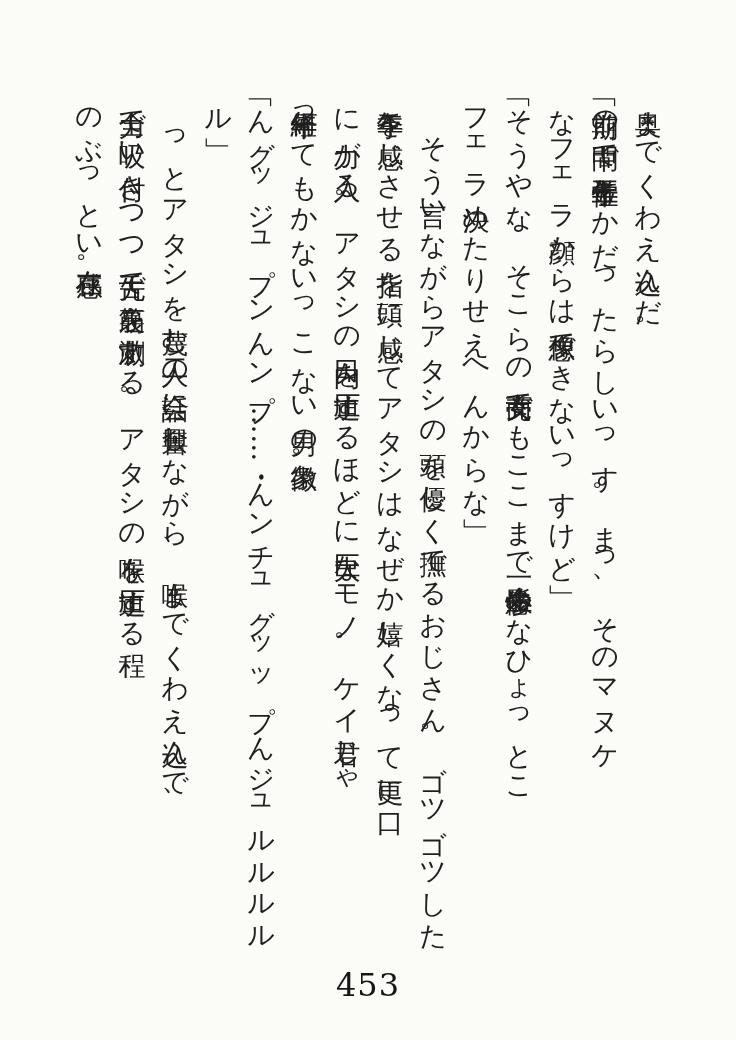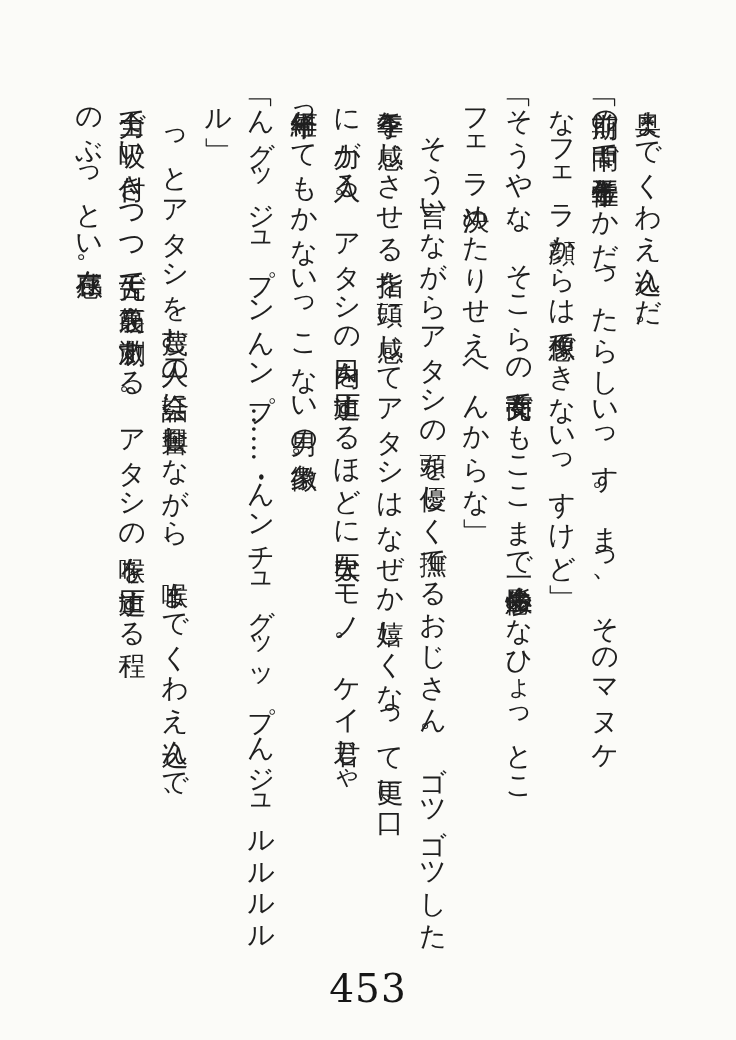--- a/index.html
+++ b/index.html
@@ -38,21 +38,21 @@
   }
   .line.indent {
     text-indent: 1em;
   }
   .page-number {
     position: absolute;
     top: 966px;
     left: 0;
     width: 100%;
     text-align: center;
-    font-size: 39px;
+    font-size: 32px;
     letter-spacing: 1px;
     color: #161616;
   }
 </style>
 </head>
 <body>
 
 <div class="page">
   <main class="text-block">
     <p class="line">奥までくわえ込んだ。</p>

